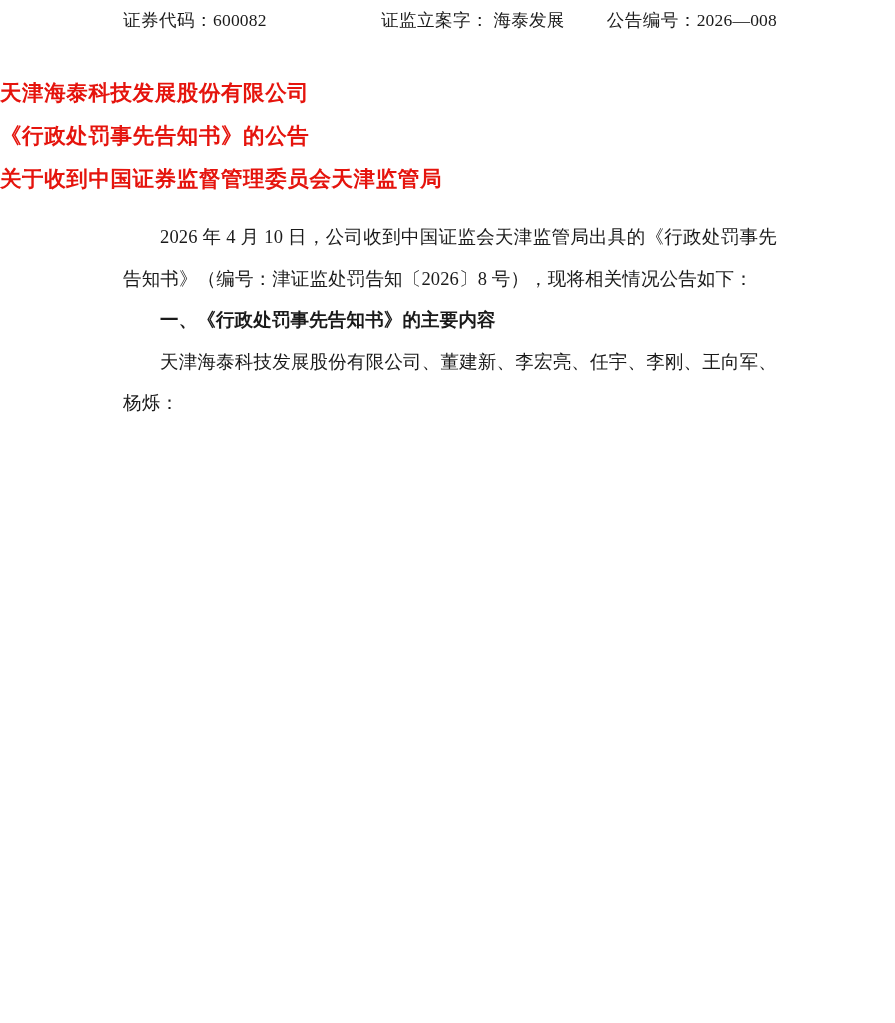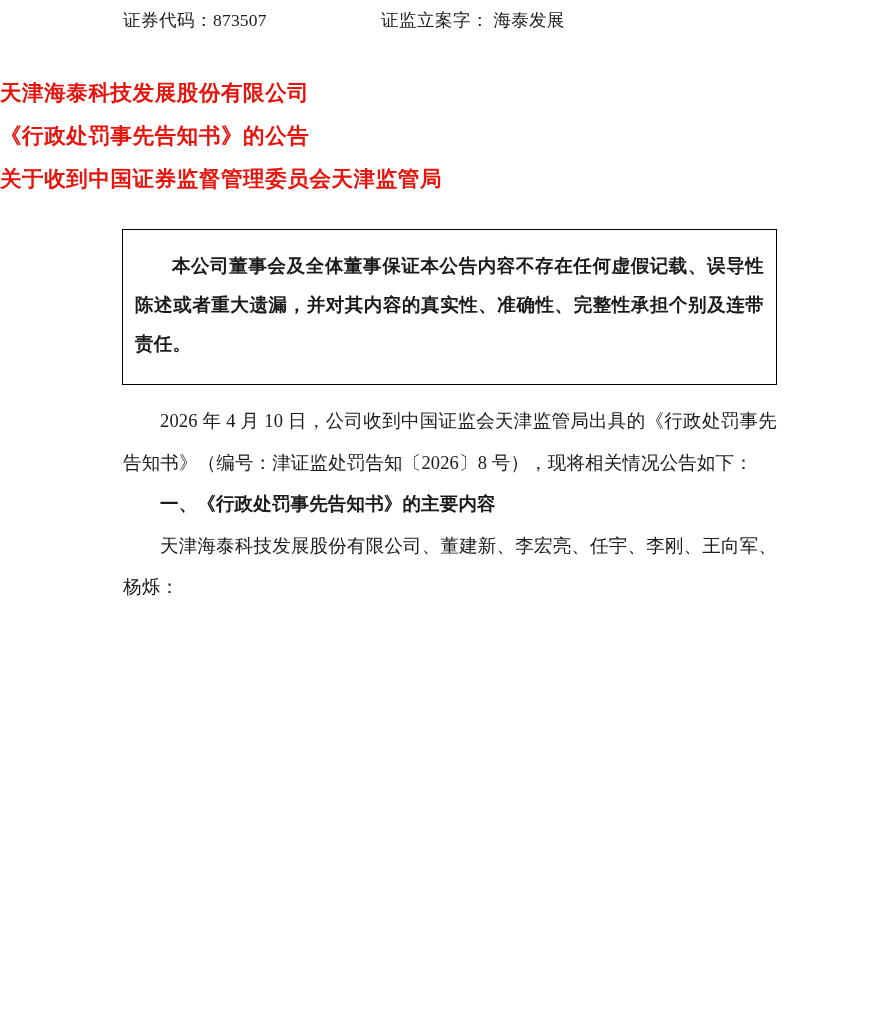--- a/index.html
+++ b/index.html
@@ -88,36 +88,36 @@
     letter-spacing: 0.15px;
   }
 </style>
 </head>
 <body>
 
 <div class="page">
 
   <div class="doc-header">
     <div class="hcell hcell-code">
-      <span class="hlabel">证券代码：</span><span>873507</span>
+      <span class="hlabel">证券代码：</span><span>600082</span>
     </div>
     <div class="hcell hcell-name">
       <span class="hlabel">证监立案字：</span>&nbsp;<span>海泰发展</span>
+    </div>
+    <div class="hcell hcell-num">
+      <span class="hlabel">公告编号：</span><span>2026—008</span>
     </div>
   </div>
 
   <div class="title-block" style="color: rgb(229, 20, 13);">
     <div class="title-line">天津海泰科技发展股份有限公司</div>
     <div class="title-line">《行政处罚事先告知书》的公告</div>
     <div class="title-line">关于收到中国证券监督管理委员会天津监管局</div>
   </div>
 
-  <div class="notice-box">
-    <div class="notice-text">本公司董事会及全体董事保证本公告内容不存在任何虚假记载、误导性陈述或者重大遗漏，并对其内容的真实性、准确性、完整性承担个别及连带责任。</div>
-  </div>
 
   <div class="body-block">
     <p class="para">2026 年 4 月 10 日，公司收到中国证监会天津监管局出具的《行政处罚事先告知书》（编号：津证监处罚告知〔2026〕8 号），现将相关情况公告如下：</p>
     <h2 class="section">一、《行政处罚事先告知书》的主要内容</h2>
     <p class="para">天津海泰科技发展股份有限公司、董建新、李宏亮、任宇、李刚、王向军、杨烁：</p>
 
   </div>
 
 </div>
 

